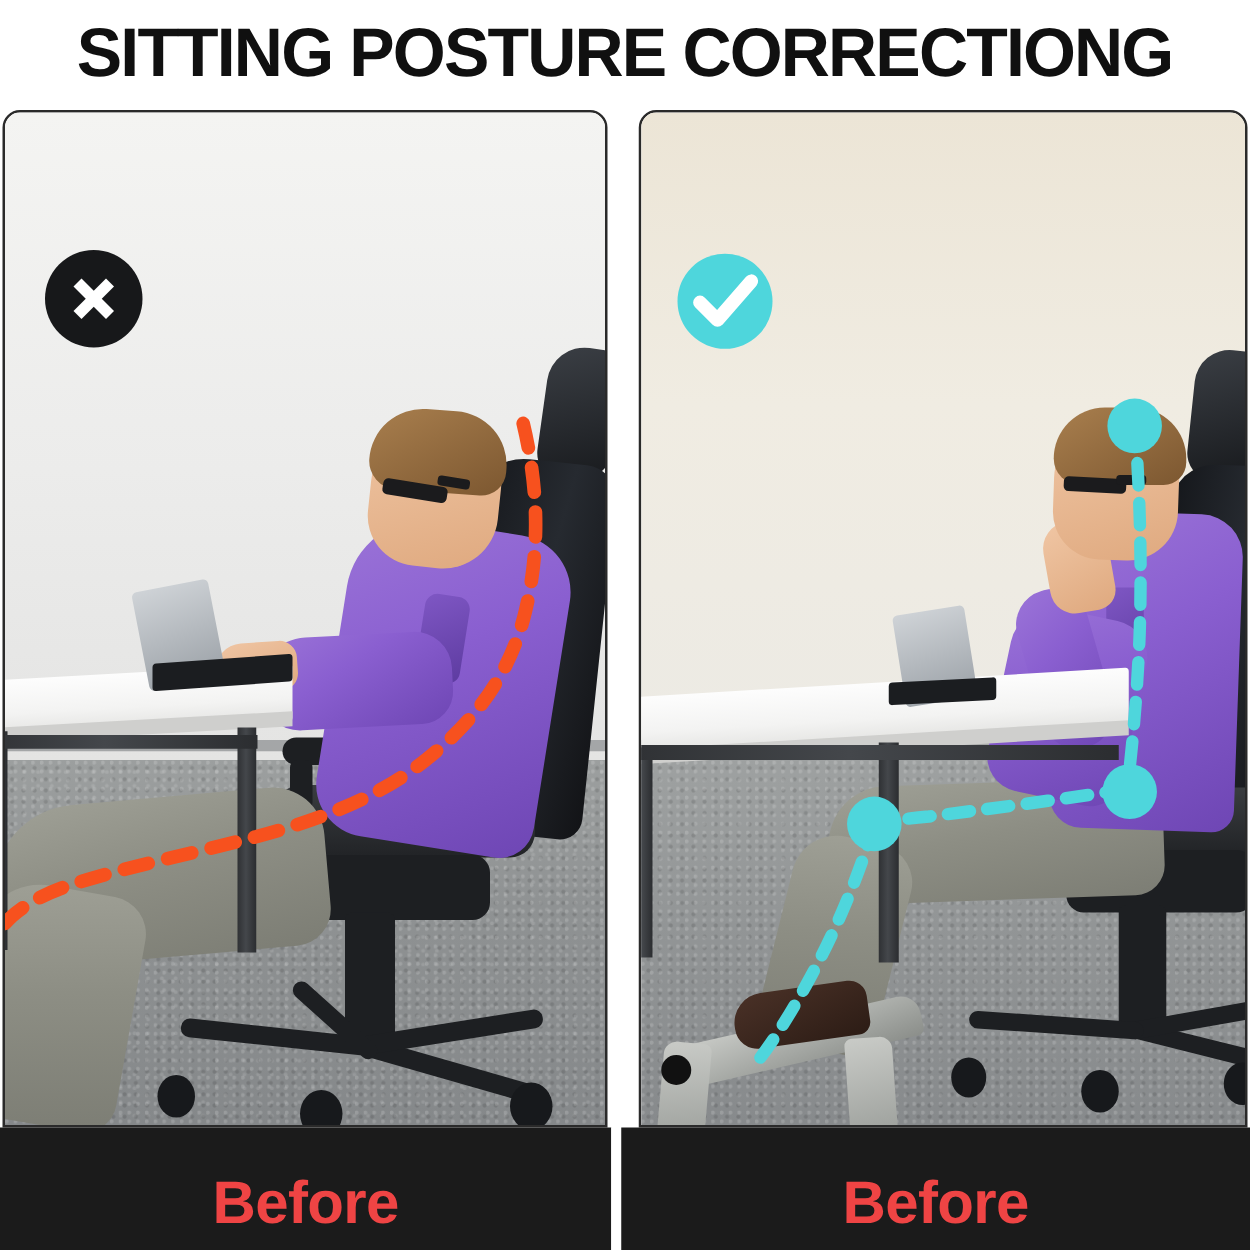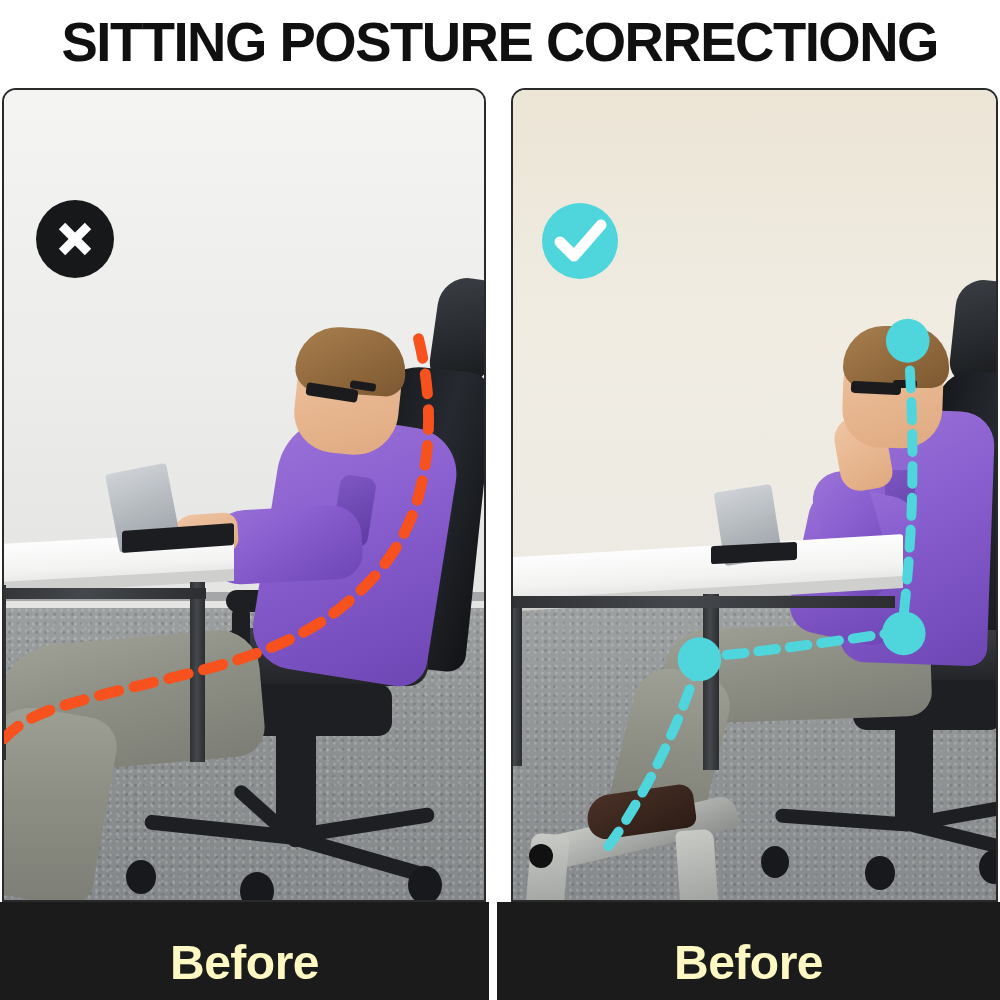--- a/index.html
+++ b/index.html
@@ -109,21 +109,21 @@
   
   .label-bar{
     position:absolute; top:902px; height:98px;
     background:#1b1b1b;
     display:flex; align-items:center; justify-content:center;
   }
   .label-left{ left:0px; width:489px; }
   .label-right{ left:497px; width:503px; }
   .label-text{
     font-family:"Liberation Sans", sans-serif;
-    font-weight:700; font-size:48px; color:#fef9c3;
+    font-weight:700; font-size:48px; color:#ef4444;
     letter-spacing:-0.5px;
     margin-top:23px;
   }
   .label-gap{
     position:absolute; top:902px; left:489px; width:8px; height:98px; background:#ffffff;
   }
 </style>
 </head>
 <body>
 

